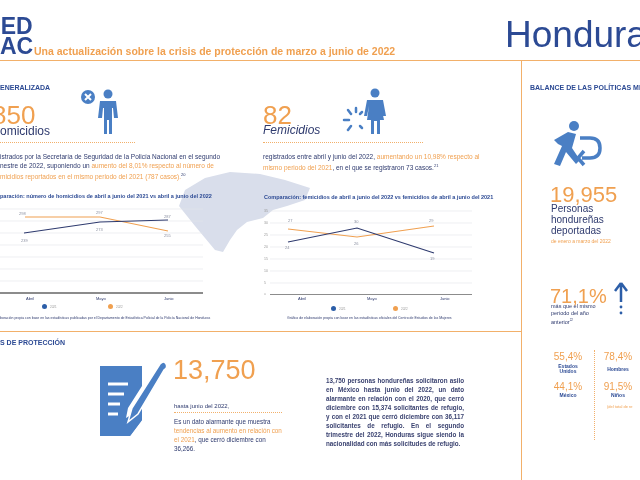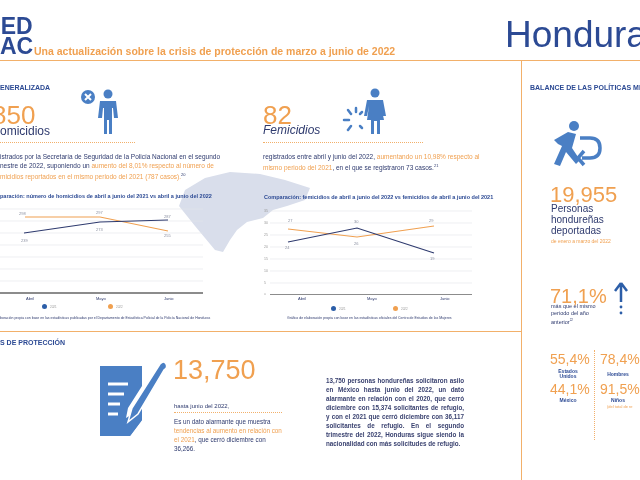--- a/index.html
+++ b/index.html
@@ -13,21 +13,21 @@
   .hr-mid { left: 0; top: 331px; width: 521px; height: 1px; background: #f2b06a; }
   .section-title { font-size: 7px; font-weight: bold; color: #2c4a94; }
   .big-num { font-size: 26px; color: #f0a050; line-height: 26px; }
   .big-label { font-size: 12px; color: #2e3a6e; }
   .dotline { height: 0; border-top: 1px dotted #f2b06a; }
   .para { font-size: 6.5px; line-height: 9px; color: #2e3a6e; }
   .hl { color: #f0a050; }
   .chart-title { font-size: 5.5px; font-weight: bold; color: #2c4a94; white-space: nowrap; }
   .footnote { font-size: 3.5px; color: #2e3a6e; white-space: nowrap; }
   .map { left: 175px; top: 160px; }
-  .small-stat { font-size: 14px; color: #f0a050; }
+  .small-stat { font-size: 10px; color: #f0a050; }
   .small-lab { font-size: 5px; color: #2c4a94; font-weight: bold; text-align: center; }
 </style>
 </head>
 <body>
 
 <div class="abs logo">
   <div>ED</div>
   <div>AC</div>
 </div>
 <div class="abs subtitle">Una actualización sobre la crisis de protección de marzo a junio de 2022</div>

